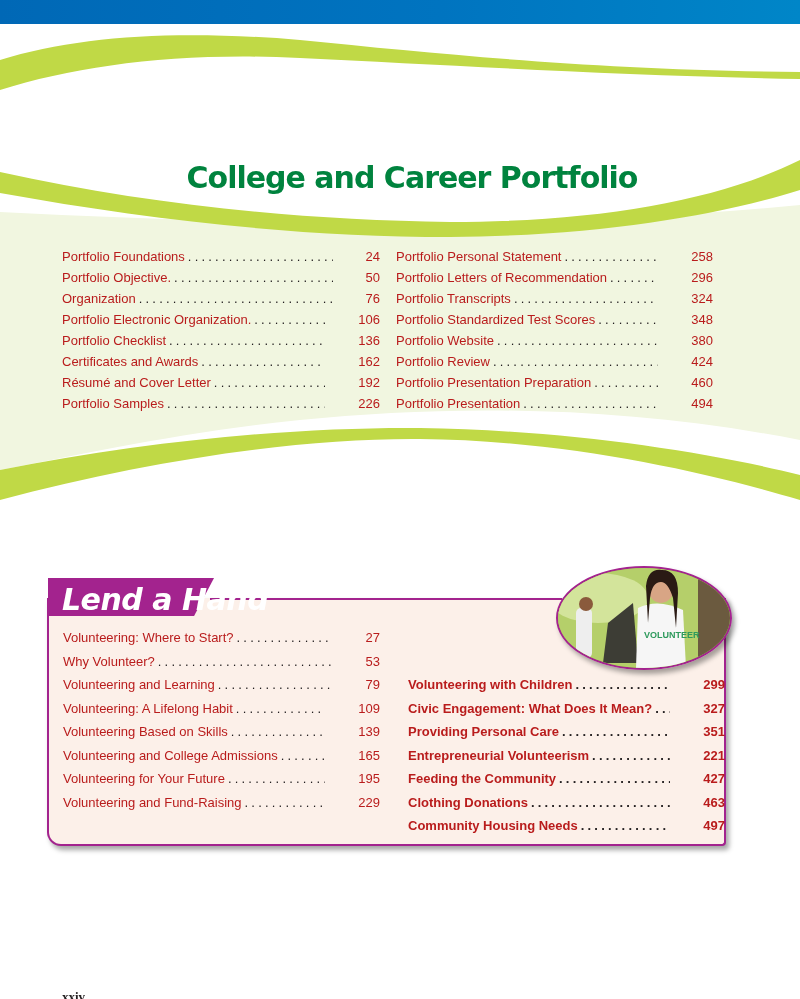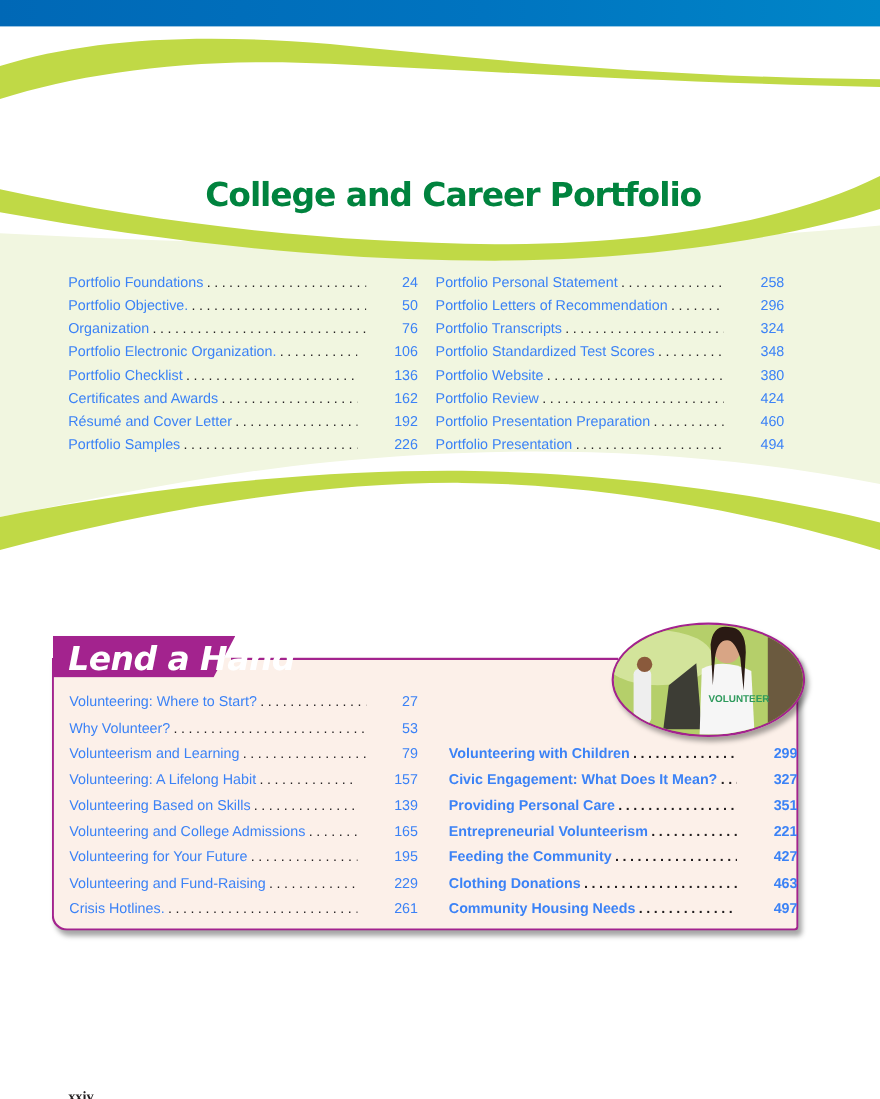--- a/index.html
+++ b/index.html
@@ -1,20 +1,20 @@
 <!DOCTYPE html>
 <html><head>
 <meta charset="utf-8">
 <style>
   html, body { margin:0; padding:0; }
   body { width:800px; height:999px; position:relative; background:#ffffff; overflow:hidden; font-family:"Liberation Sans", sans-serif; }
   .topbar { position:absolute; left:0; top:0; width:800px; height:24px; background:linear-gradient(90deg,#0068b6 0%,#0074c0 55%,#0086c8 100%); }
   svg.deco { position:absolute; left:0; top:0; }
   .title { position:absolute; left:0; top:160px; width:800px; text-align:center; color:#00833e; font-family:"DejaVu Sans", sans-serif; font-weight:bold; font-size:30px; letter-spacing:-1px;margin-left:12px; }
-  .toc { position:absolute; font-size:13px; color:#3b82f6; }
+  .toc { position:absolute; font-size:13px; color:#b91c1c; }
   .toc .row { display:flex; align-items:baseline; height:21px; line-height:21px; white-space:nowrap; overflow:hidden; }
   .toc .lbl { flex:0 0 auto; }
   .toc .dots { flex:1 1 auto; overflow:hidden; letter-spacing:3.2px; color:#231f20; padding-left:3px; }
   .toc .dots::after { content:"........................................................................................"; }
   .toc .pg { flex:0 0 auto; padding-left:4px; text-align:right;margin-left:29px; }
   .lah-box { position:absolute; left:47px; top:598px; width:675px; height:246px; background:#fcf0e9; border-left:2px solid #a3238e; border-bottom:2px solid #a3238e; border-right:2px solid #a3238e; border-radius:0 0 4px 14px; box-shadow:3px 4px 5px rgba(0,0,0,0.35); }
   .lah-topline { position:absolute; left:210px; top:598px; width:352px; height:2px; background:#a3238e; }
   .lah-tab { position:absolute; left:48px; top:578px; width:166px; height:38px; background:#a3238e; clip-path:polygon(0 0,100% 0,88% 100%,0 100%); }
   .lah-title { position:absolute; left:62px; top:582px; color:#ffffff; font-family:"DejaVu Sans", sans-serif; font-weight:bold; font-style:italic; font-size:30px; letter-spacing:-0.5px; }
   .photo { position:absolute; left:556px; top:566px; width:172px; height:100px; border-radius:50%; border:2px solid #a3238e; overflow:hidden; box-shadow:3px 4px 5px rgba(0,0,0,0.35); background:radial-gradient(ellipse at 30% 40%,#cfe08a 0%,#9fbf55 40%,#6f8f3a 80%); }
@@ -149,28 +149,28 @@
       <span class="lbl">Volunteering: Where to Start?</span>
       <span class="dots"></span>
       <span class="pg">27</span>
     </div>
   <div class="row" style="height:23.5px;line-height:23.5px">
       <span class="lbl">Why Volunteer?</span>
       <span class="dots"></span>
       <span class="pg">53</span>
     </div>
   <div class="row" style="height:23.5px;line-height:23.5px">
-      <span class="lbl">Volunteerism and Learning</span>
+      <span class="lbl">Volunteering and Learning</span>
       <span class="dots"></span>
       <span class="pg">79</span>
     </div>
   <div class="row" style="height:23.5px;line-height:23.5px">
       <span class="lbl">Volunteering: A Lifelong Habit</span>
       <span class="dots"></span>
-      <span class="pg">157</span>
+      <span class="pg">109</span>
     </div>
   <div class="row" style="height:23.5px;line-height:23.5px">
       <span class="lbl">Volunteering Based on Skills</span>
       <span class="dots"></span>
       <span class="pg">139</span>
     </div>
   <div class="row" style="height:23.5px;line-height:23.5px">
       <span class="lbl">Volunteering and College Admissions</span>
       <span class="dots"></span>
       <span class="pg">165</span>
@@ -178,25 +178,20 @@
   <div class="row" style="height:23.5px;line-height:23.5px">
       <span class="lbl">Volunteering for Your Future</span>
       <span class="dots"></span>
       <span class="pg">195</span>
     </div>
   <div class="row" style="height:23.5px;line-height:23.5px">
       <span class="lbl">Volunteering and Fund-Raising</span>
       <span class="dots"></span>
       <span class="pg">229</span>
     </div>
-  <div class="row" style="height:23.5px;line-height:23.5px">
-      <span class="lbl">Crisis Hotlines.</span>
-      <span class="dots"></span>
-      <span class="pg">261</span>
-    </div>
 </div>
 
 <div class="toc" style="left:408px; top:673px; width:317px;font-weight:bold;">
   <div class="row" style="height:23.5px;line-height:23.5px">
       <span class="lbl">Volunteering with Children</span>
       <span class="dots"></span>
       <span class="pg">299</span>
     </div>
   <div class="row" style="height:23.5px;line-height:23.5px">
       <span class="lbl">Civic Engagement: What Does It Mean?</span>

